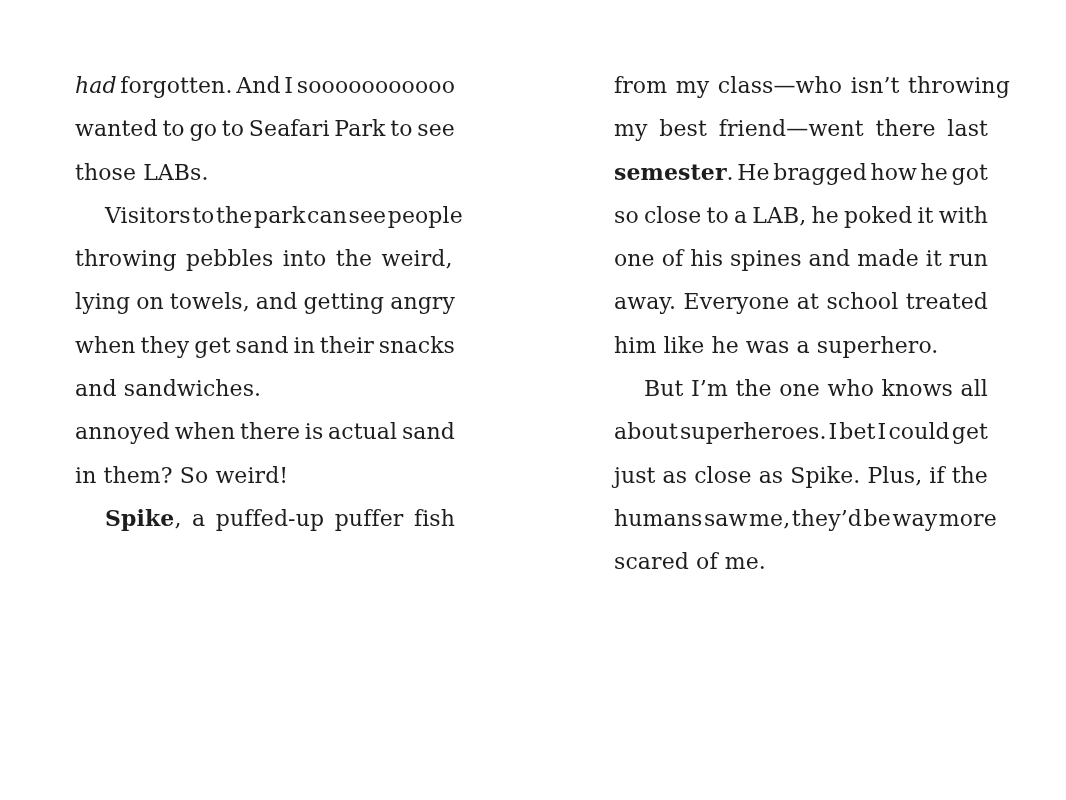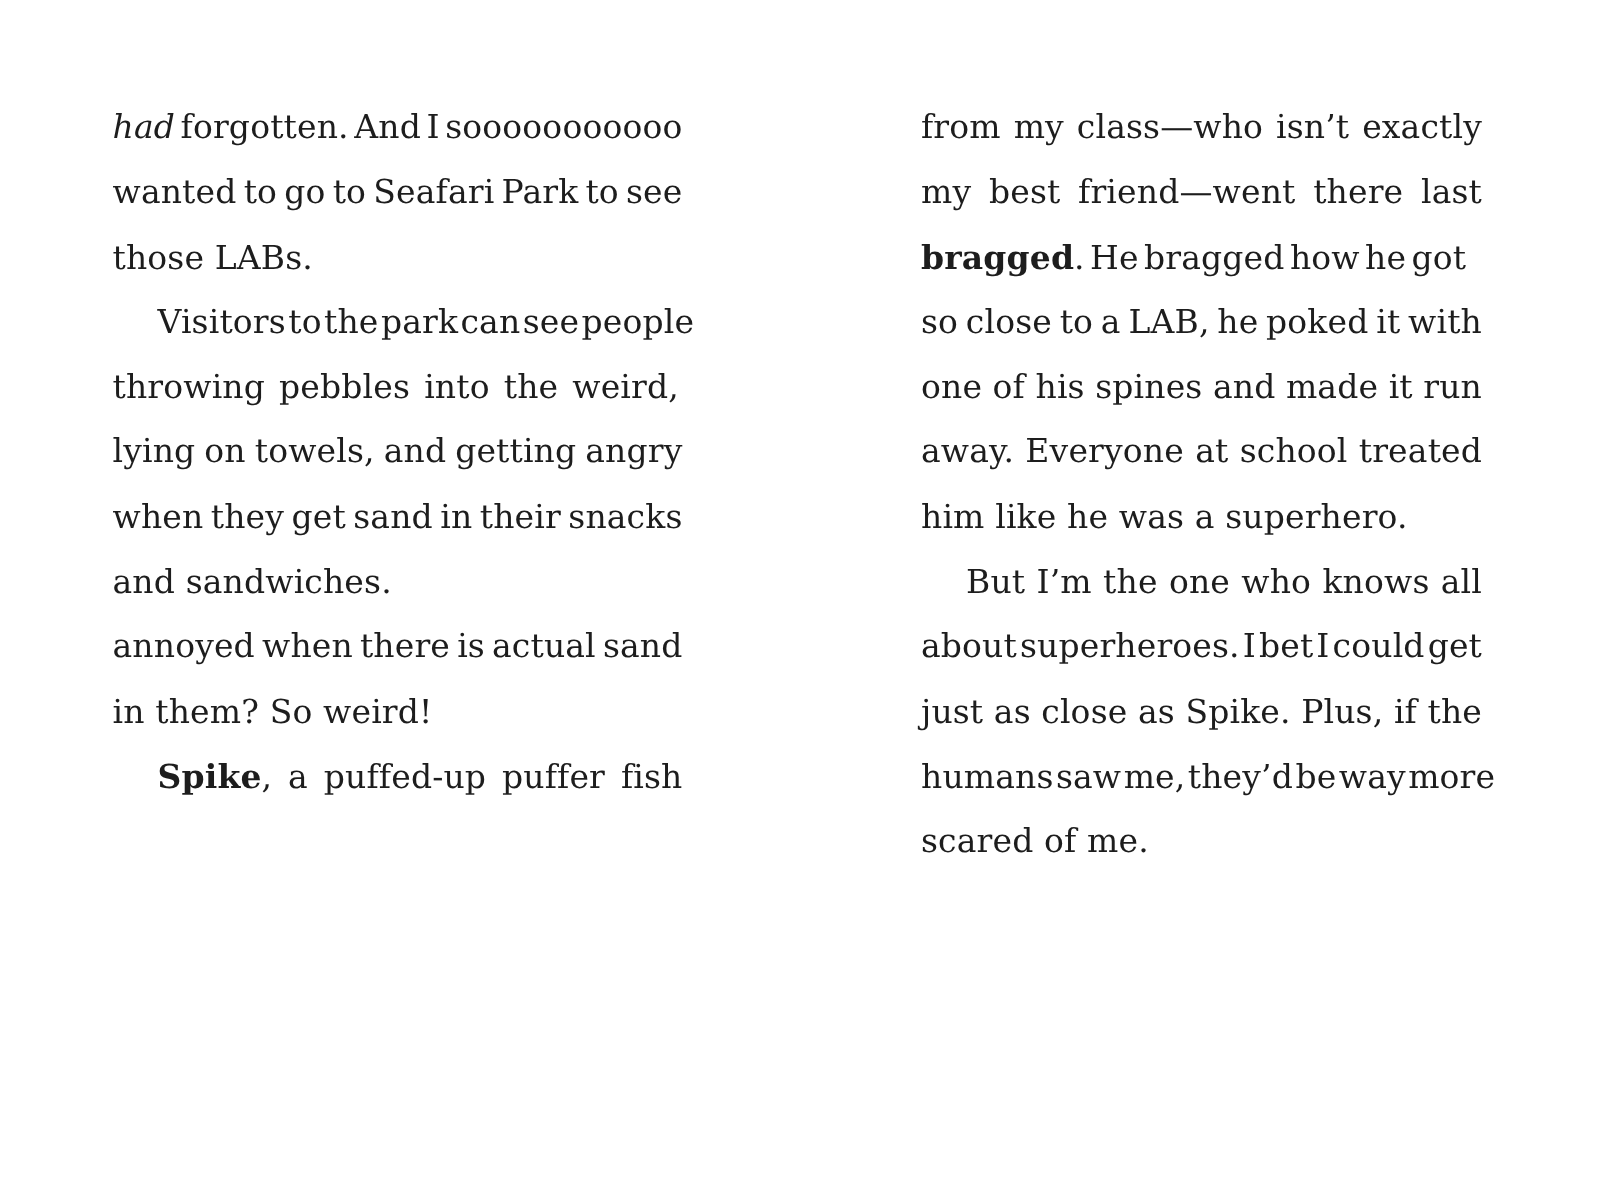--- a/index.html
+++ b/index.html
@@ -54,23 +54,23 @@
       <div class="line indent"><span class="inner" style="word-spacing: -5.5px;"><span class="seg n">Visitors to the park can see people</span></span></div>
       <div class="line"><span class="inner" style="word-spacing: 2.28125px;"><span class="seg n">throwing pebbles into the weird,</span></span></div>
       <div class="line"><span class="inner" style="word-spacing: -1.10938px;"><span class="seg n">lying on towels, and getting angry</span></span></div>
       <div class="line"><span class="inner" style="word-spacing: -2.15365px;"><span class="seg n">when they get sand in their snacks</span></span></div>
       <div class="line"><span class="inner"><span class="seg n">and sandwiches.</span></span></div>
       <div class="line"><span class="inner" style="word-spacing: -2.36875px;"><span class="seg n">annoyed when there is actual sand</span></span></div>
       <div class="line"><span class="inner"><span class="seg n">in them? So weird!</span></span></div>
       <div class="line indent"><span class="inner" style="word-spacing: 3.5px;"><span class="seg b">Spike</span><span class="seg n">, a puffed-up puffer fish</span></span></div>
     </div>
   <div class="column right">
-      <div class="line"><span class="inner" style="word-spacing: 1.51562px;"><span class="seg n">from my class—who isn’t exactly</span></span></div>
+      <div class="line"><span class="inner" style="word-spacing: 1.51562px;"><span class="seg n">from my class—who isn’t throwing</span></span></div>
       <div class="line"><span class="inner" style="word-spacing: 4.70703px;"><span class="seg n">my best friend—went there last</span></span></div>
-      <div class="line"><span class="inner" style="word-spacing: -3.53437px;"><span class="seg b">bragged</span><span class="seg n">. He bragged how he got</span></span></div>
+      <div class="line"><span class="inner" style="word-spacing: -3.53437px;"><span class="seg b">semester</span><span class="seg n">. He bragged how he got</span></span></div>
       <div class="line"><span class="inner" style="word-spacing: -1.93359px;"><span class="seg n">so close to a LAB, he poked it with</span></span></div>
       <div class="line"><span class="inner" style="word-spacing: -0.0915179px;"><span class="seg n">one of his spines and made it run</span></span></div>
       <div class="line"><span class="inner" style="word-spacing: 0.417969px;"><span class="seg n">away. Everyone at school treated</span></span></div>
       <div class="line"><span class="inner"><span class="seg n">him like he was a superhero.</span></span></div>
       <div class="line indent"><span class="inner" style="word-spacing: 0.442708px;"><span class="seg n">But I’m the one who knows all</span></span></div>
       <div class="line"><span class="inner" style="word-spacing: -5.07812px;"><span class="seg n">about superheroes. I bet I could get</span></span></div>
       <div class="line"><span class="inner" style="word-spacing: -0.0625px;"><span class="seg n">just as close as Spike. Plus, if the</span></span></div>
       <div class="line"><span class="inner" style="word-spacing: -5.5px; margin-top: 28px;"><span class="seg n">humans saw me, they’d be way more</span></span></div>
       <div class="line"><span class="inner"><span class="seg n">scared of me.</span></span></div>
     </div>

